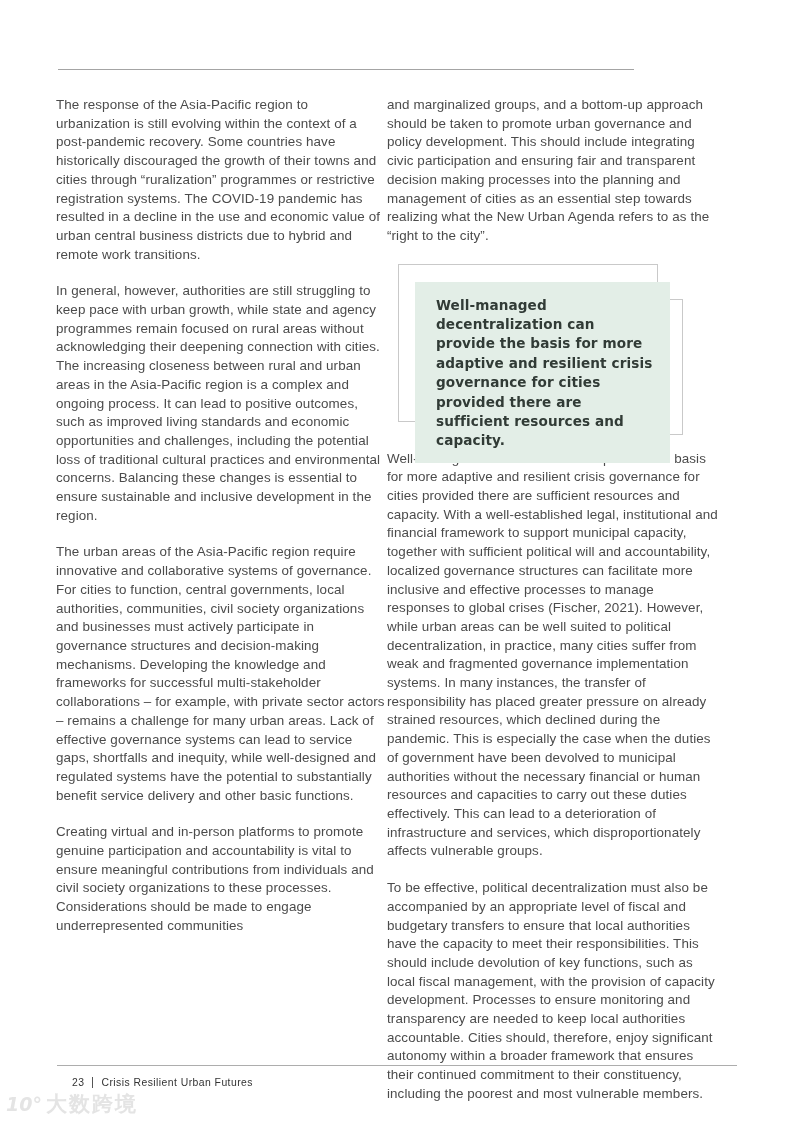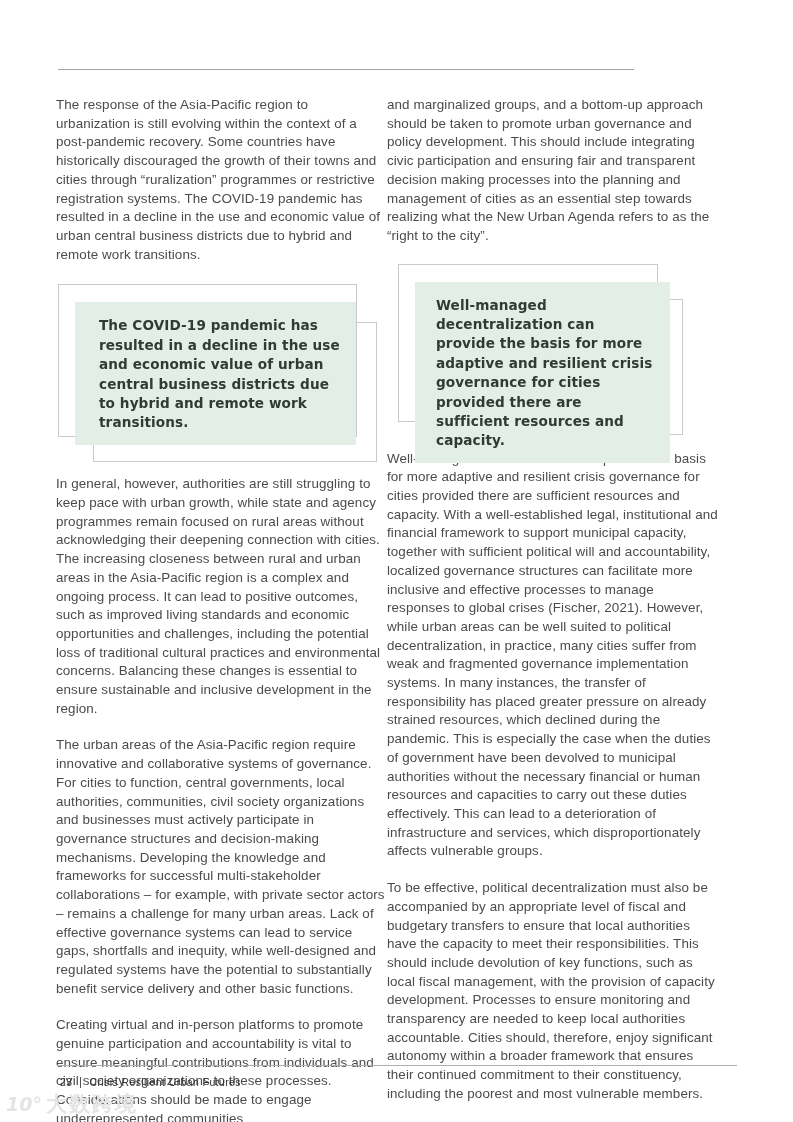--- a/index.html
+++ b/index.html
@@ -59,21 +59,21 @@
     letter-spacing: 0.1px;
   }
   .footer-rule {
     position: absolute;
     left: 57px; top: 1065px;
     width: 680px; height: 1px;
     background: #adadad;
   }
   .footer {
     position: absolute;
-    left: 60px; top: 1077px;
+    left: 72px; top: 1077px;
     font-size: 10.4px;
     color: #333333;
     letter-spacing: 0.45px;
   }
   .footer .sep {
     display: inline-block;
     width: 1px; height: 11px;
     background: #555555;
     margin: 0 8px -2px 8px;
   }
@@ -98,27 +98,20 @@
 </head>
 <body>
 
 <div class="page">
 
   <div class="top-rule"></div>
 
   <div class="col col-left">
     <p class="body">The response of the Asia-Pacific region to urbanization is still evolving within the context of a post-pandemic recovery. Some countries have historically discouraged the growth of their towns and cities through “ruralization” programmes or restrictive registration systems. The COVID-19 pandemic has resulted in a decline in the use and economic value of urban central business districts due to hybrid and remote work transitions.</p>
 
-    <div class="callout callout-left">
-      <div class="outline outline-a-l"></div>
-      <div class="outline outline-b-l"></div>
-      <div class="greenbox greenbox-l">
-        <p class="quote">The COVID-19 pandemic has resulted in a decline in the use and economic value of urban central business districts due to hybrid and remote work transitions.</p>
-      </div>
-    </div>
 
     <p class="body">In general, however, authorities are still struggling to keep pace with urban growth, while state and agency programmes remain focused on rural areas without acknowledging their deepening connection with cities. The increasing closeness between rural and urban areas in the Asia-Pacific region is a complex and ongoing process. It can lead to positive outcomes, such as improved living standards and economic opportunities and challenges, including the potential loss of traditional cultural practices and environmental concerns. Balancing these changes is essential to ensure sustainable and inclusive development in the region.</p>
     <p class="body">The urban areas of the Asia-Pacific region require innovative and collaborative systems of governance. For cities to function, central governments, local authorities, communities, civil society organizations and businesses must actively participate in governance structures and decision-making mechanisms. Developing the knowledge and frameworks for successful multi-stakeholder collaborations – for example, with private sector actors – remains a challenge for many urban areas. Lack of effective governance systems can lead to service gaps, shortfalls and inequity, while well-designed and regulated systems have the potential to substantially benefit service delivery and other basic functions.</p>
     <p class="body">Creating virtual and in-person platforms to promote genuine participation and accountability is vital to ensure meaningful contributions from individuals and civil society organizations to these processes. Considerations should be made to engage underrepresented communities</p>
   </div>
 
   <div class="col col-right">
     <p class="body">and marginalized groups, and a bottom-up approach should be taken to promote urban governance and policy development. This should include integrating civic participation and ensuring fair and transparent decision making processes into the planning and management of cities as an essential step towards realizing what the New Urban Agenda refers to as the “right to the city”.</p>
 
     <div class="callout callout-right">

